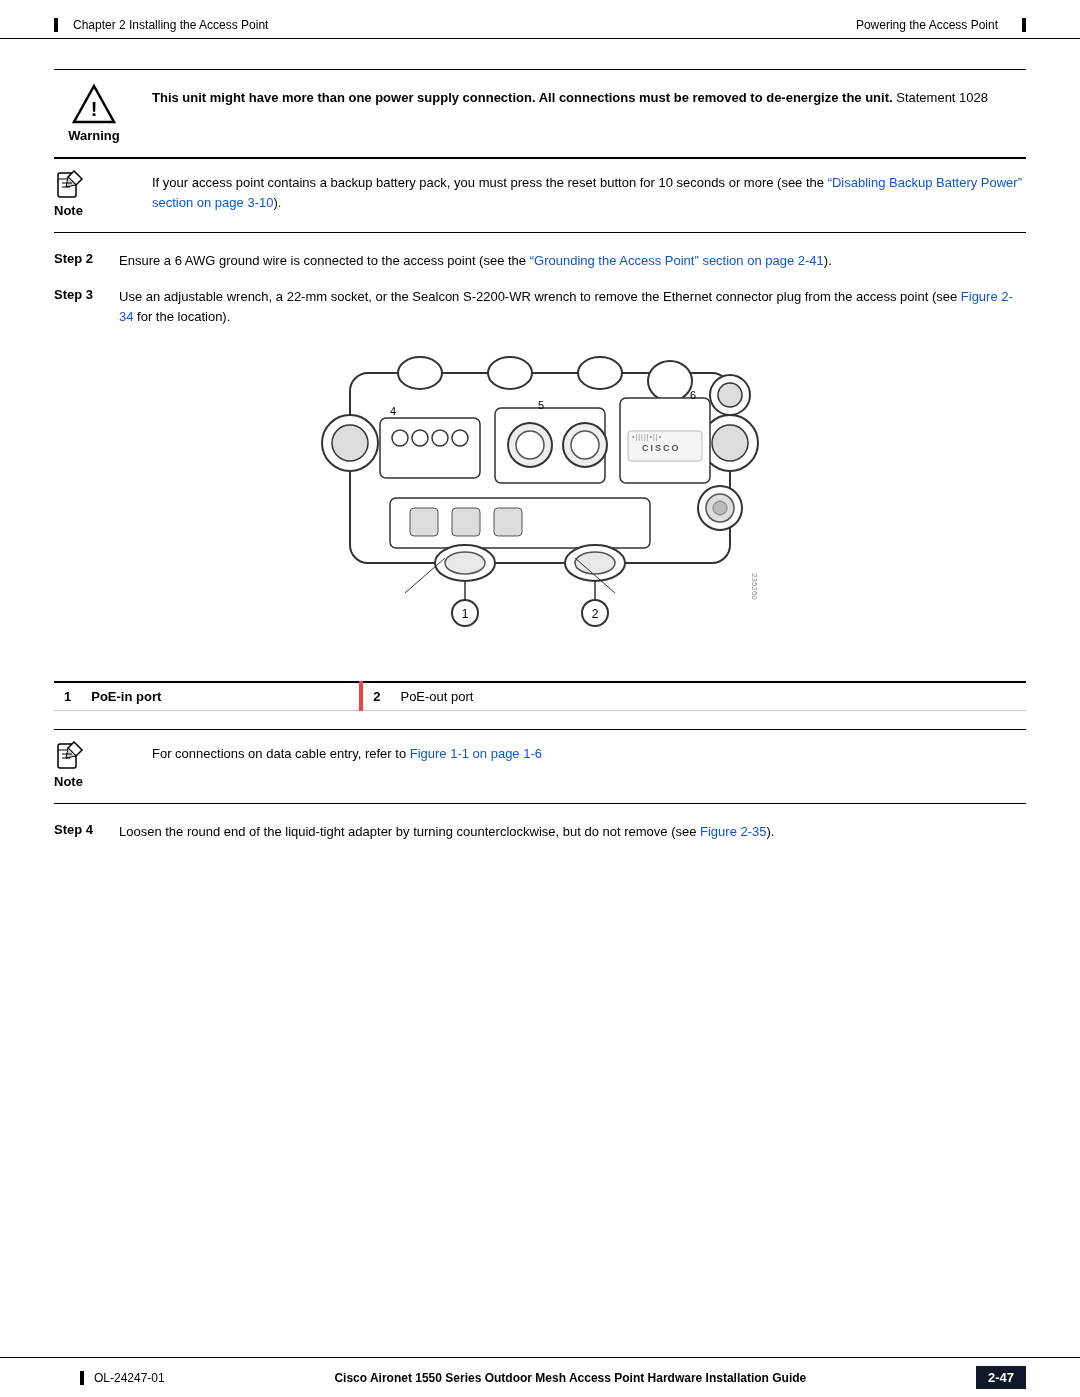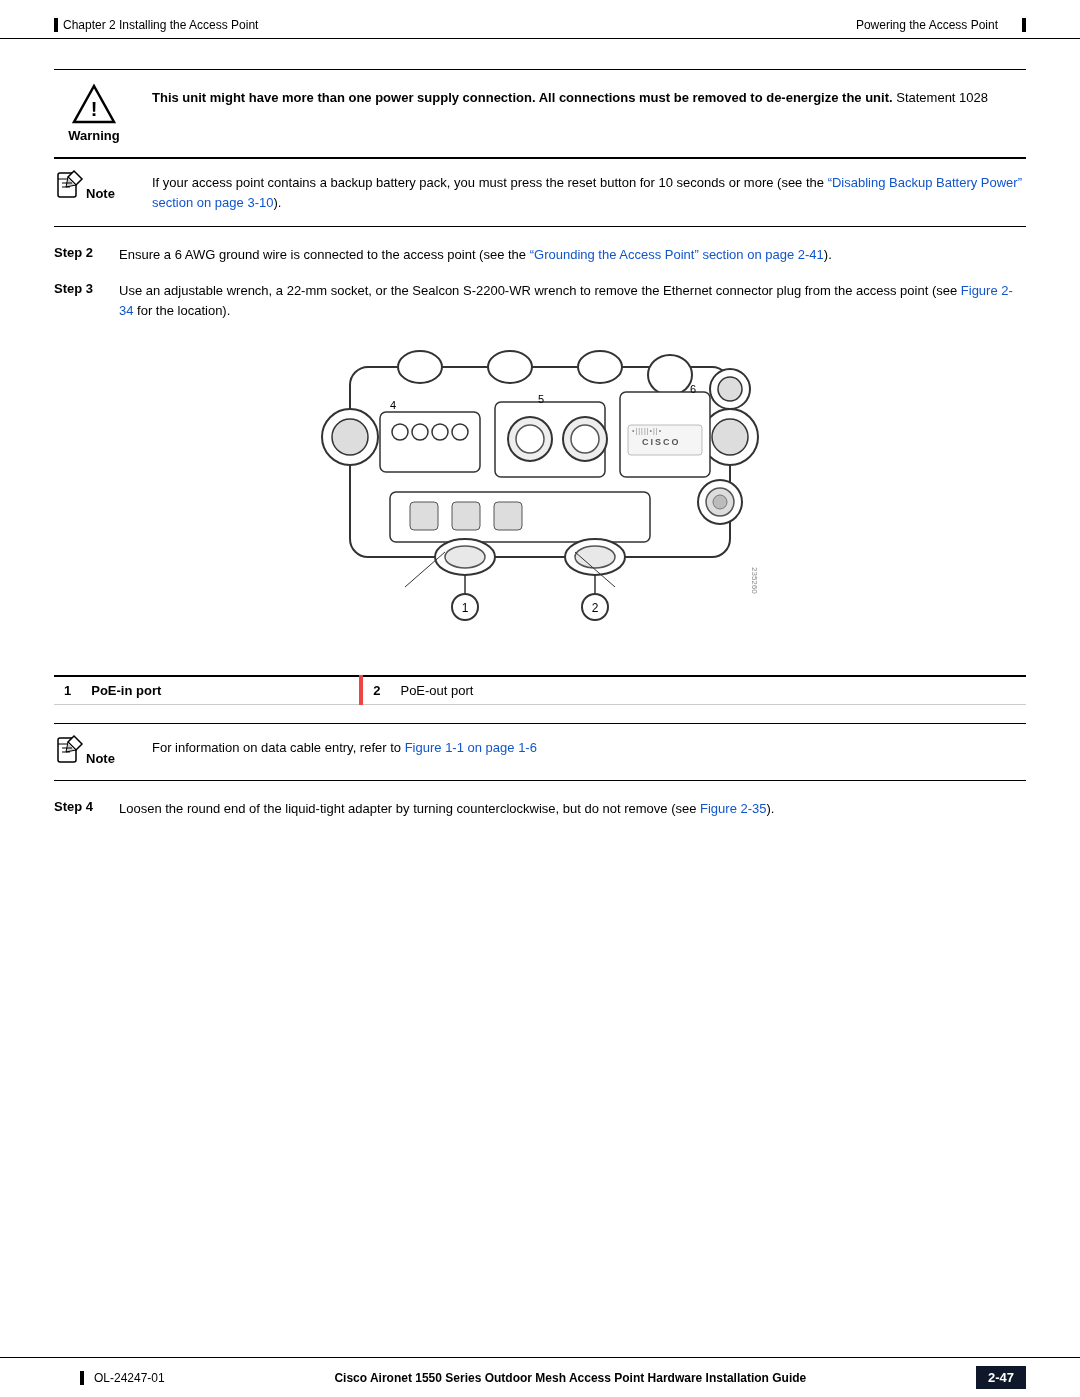--- a/index.html
+++ b/index.html
@@ -20,21 +20,21 @@
       align-items: flex-start;
       padding: 18px 54px 6px 54px;
       border-bottom: 1px solid #000;
       margin-bottom: 0;
     }
     .header-left {
       font-size: 12px;
       color: #000;
       display: flex;
       align-items: flex-end;
-      gap: 1px;
+      gap: 11px;
     }
     .header-left .bar {
       display: inline-block;
       width: 4px;
       height: 14px;
       background: #000;
       margin-right: 4px;
     }
     .header-right {
       font-size: 12px;
@@ -93,21 +93,22 @@
       align-items: flex-start;
       gap: 18px;
       border-top: 1px solid #000;
       border-bottom: 1px solid #000;
       padding: 10px 0 14px 0;
       margin-top: 0;
       margin-bottom: 18px;
     }
     .note-icon-col {
       display: flex;
-      align-items: flex-end;
+      flex-direction: column;
+      align-items: flex-start;
       min-width: 80px;
     }
     .note-label {
       font-weight: bold;
       font-size: 13px;
       margin-top: 2px;
     }
     .note-text {
       flex: 1;
       font-size: 13px;
@@ -396,21 +397,21 @@
         <rect x="4" y="4" width="18" height="24" rx="2" stroke="#000" stroke-width="1.5" fill="none"></rect>
         <line x1="4" y1="10" x2="22" y2="10" stroke="#000" stroke-width="1"></line>
         <path d="M20 2 L28 10 L22 16 L14 8 Z" stroke="#000" stroke-width="1.5" fill="white"></path>
         <path d="M14 8 L12 18 L22 16 Z" stroke="#000" stroke-width="1" fill="#ccc"></path>
         <line x1="8" y1="14" x2="18" y2="14" stroke="#000" stroke-width="1"></line>
         <line x1="8" y1="18" x2="16" y2="18" stroke="#000" stroke-width="1"></line>
       </svg>
       <span class="note-label">Note</span>
     </div>
     <div class="note-text">
-      <span>For information on data cable entry, refer to </span><a class="link-blue" href="#">Figure 1-1 on page 1-6</a><span></span>
+      <span>For connections on data cable entry, refer to </span><a class="link-blue" href="#">Figure 1-1 on page 1-6</a><span></span>
     </div>
   </div>
 
   <div class="step-row">
     <span class="step-label">Step 4</span>
     <span class="step-text">
       <span>Loosen the round end of the liquid-tight adapter by turning counterclockwise, but do not remove (see </span><a class="link-blue" href="#">Figure 2-35</a><span>).</span>
     </span>
   </div>
 

